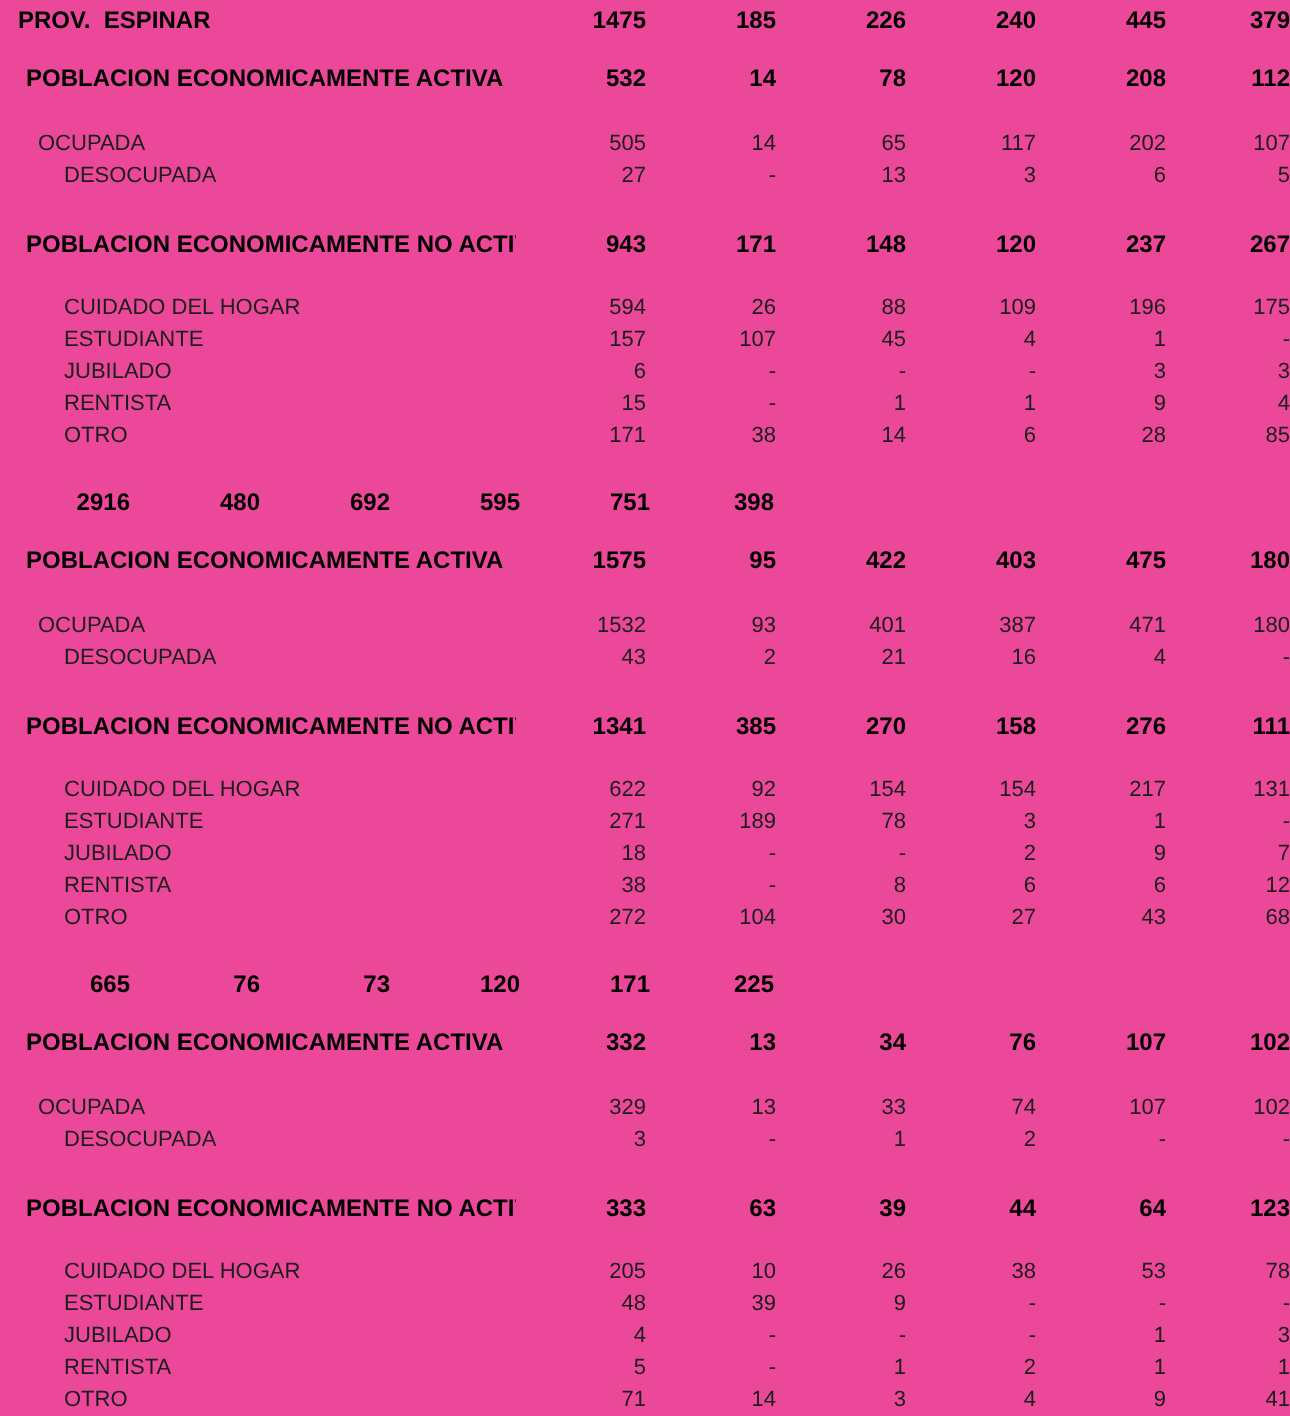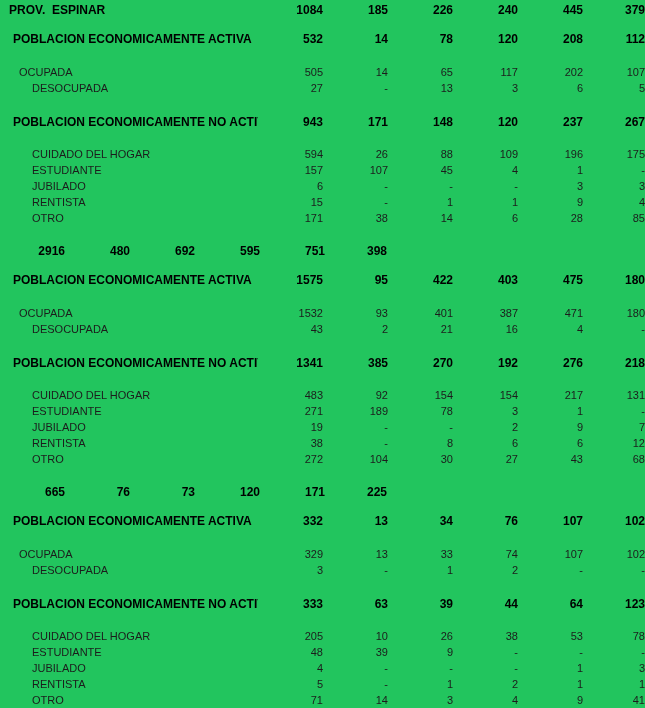--- a/index.html
+++ b/index.html
@@ -6,21 +6,21 @@
     margin: 0;
     padding: 0;
     background: #ffffff;
   }
   .page {
     width: 645px;
     height: 708px;
     box-sizing: border-box;
     padding-top: 2px;
     overflow: hidden;
-    background: #22c55e;
+    background: #ec4899;
     font-family: "Liberation Sans", sans-serif;
     color: #000000;
   }
   .row {
     display: flex;
     align-items: center;
     height: 16px;
     line-height: 16px;
     box-sizing: border-box;
   }
@@ -61,21 +61,21 @@
   .section-noactive .label { padding-left: 13px; }
   .detail .label { padding-left: 32px; }
   .detail.indent-2 .label { padding-left: 19px; }
 </style>
 </head>
 <body>
 
 <div class="page">
     <div class="row province">
       <span class="label">PROV.  ESPINAR</span>
-      <span class="cell">1084</span>
+      <span class="cell">1475</span>
       <span class="cell">185</span>
       <span class="cell">226</span>
       <span class="cell">240</span>
       <span class="cell">445</span>
       <span class="cell">379</span>
     </div>
     <div class="row section-active indent-1">
       <span class="label">POBLACION ECONOMICAMENTE ACTIVA</span>
       <span class="cell">532</span>
       <span class="cell">14</span>
@@ -189,45 +189,45 @@
       <span class="cell">21</span>
       <span class="cell">16</span>
       <span class="cell">4</span>
       <span class="cell">-</span>
     </div>
     <div class="row section-noactive indent-1">
       <span class="label">POBLACION ECONOMICAMENTE NO ACTIVA</span>
       <span class="cell">1341</span>
       <span class="cell">385</span>
       <span class="cell">270</span>
-      <span class="cell">192</span>
+      <span class="cell">158</span>
       <span class="cell">276</span>
-      <span class="cell">218</span>
+      <span class="cell">111</span>
     </div>
     <div class="row detail indent-1">
       <span class="label">CUIDADO DEL HOGAR</span>
-      <span class="cell">483</span>
+      <span class="cell">622</span>
       <span class="cell">92</span>
       <span class="cell">154</span>
       <span class="cell">154</span>
       <span class="cell">217</span>
       <span class="cell">131</span>
     </div>
     <div class="row detail indent-1">
       <span class="label">ESTUDIANTE</span>
       <span class="cell">271</span>
       <span class="cell">189</span>
       <span class="cell">78</span>
       <span class="cell">3</span>
       <span class="cell">1</span>
       <span class="cell">-</span>
     </div>
     <div class="row detail indent-1">
       <span class="label">JUBILADO</span>
-      <span class="cell">19</span>
+      <span class="cell">18</span>
       <span class="cell">-</span>
       <span class="cell">-</span>
       <span class="cell">2</span>
       <span class="cell">9</span>
       <span class="cell">7</span>
     </div>
     <div class="row detail indent-1">
       <span class="label">RENTISTA</span>
       <span class="cell">38</span>
       <span class="cell">-</span>

